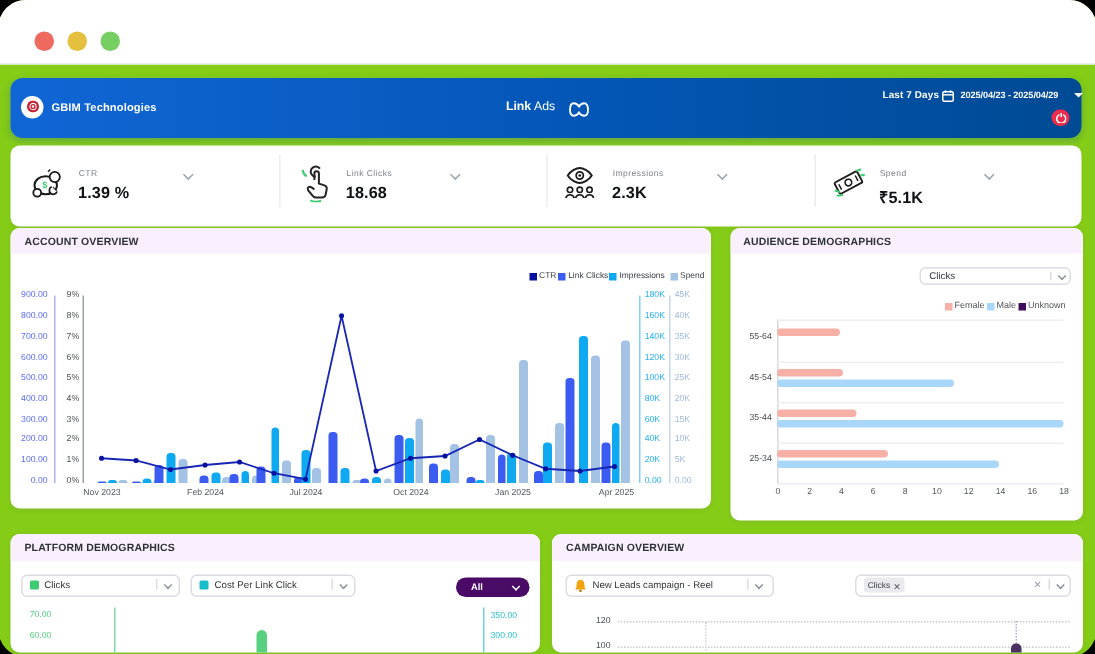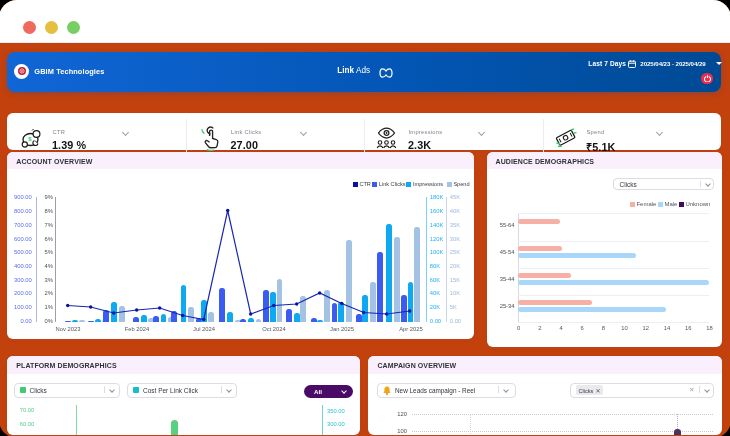--- a/index.html
+++ b/index.html
@@ -1,24 +1,24 @@
 <!DOCTYPE html>
 <html><head><meta charset="utf-8">
 <style>
 *{margin:0;padding:0;box-sizing:border-box;}
 html,body{width:730px;height:436px;background:#000;overflow:hidden;}
 body{font-family:"Liberation Sans",sans-serif;position:relative;}
 .abs{position:absolute;}
-#win{position:absolute;left:-1px;top:-0.5px;width:732px;height:438px;border-radius:18px;background:#c2410c;overflow:hidden;}
+#win{position:absolute;left:-1px;top:-0.5px;width:732px;height:438px;border-radius:18px;background:#84cc16;overflow:hidden;}
 #page{position:absolute;left:3px;top:5.5px;width:726px;height:433px;}
 #titlebar{position:absolute;left:0;top:0;width:732px;height:43.5px;background:#fff;border-bottom:1px solid #efecf1;}
 .dot{position:absolute;top:15.5px;width:13px;height:13px;border-radius:50%;}
 #hdr{position:absolute;left:5.3px;top:47px;width:714.2px;height:40px;border-radius:8px;box-shadow:0 2px 5px rgba(20,80,180,.28);background:linear-gradient(90deg,#1166d6 0%,#0356b5 55%,#004a94 100%);}
 .wht{color:#fff;}
-#kpi{position:absolute;left:5.3px;top:92px;width:714.2px;height:37px;border-radius:6px;background:#fff;box-shadow:0 1px 2px rgba(120,100,140,.08);margin-top:16px;}
+#kpi{position:absolute;left:5.3px;top:92px;width:714.2px;height:54px;border-radius:6px;background:#fff;box-shadow:0 1px 2px rgba(120,100,140,.08);}
 .kdiv{position:absolute;top:6px;height:35px;width:1px;background:#ececf2;}
 .klabel{position:absolute;font-size:5.7px;color:#7d838c;letter-spacing:.3px;font-weight:400;}
 .kval{position:absolute;font-size:10.8px;font-weight:700;color:#101316;letter-spacing:.1px;}
 .chev{position:absolute;width:5px;height:5px;border-right:1.2px solid #99a0a8;border-bottom:1.2px solid #99a0a8;transform:rotate(45deg);}
 .panel{position:absolute;background:#fff;border-radius:6px;box-shadow:0 1px 3px rgba(130,100,150,.13);overflow:hidden;}
 .phead{position:absolute;left:0;top:0;width:100%;height:17px;background:#faeffc;}
 .ptitle{position:absolute;left:9px;top:5.5px;font-size:7px;font-weight:700;color:#2e3237;letter-spacing:.1px;}
 .bar{position:absolute;border-radius:2.5px 2.5px 0 0;}
 .axlab{position:absolute;font-size:5.8px;letter-spacing:0;}
 .r{text-align:right;}
@@ -80,21 +80,21 @@
 <div class="klabel" style="left:45.2px;top:15.5px">CTR</div>
 <div class="kval" style="left:44.7px;top:25.5px">1.39 %</div>
 <div class="chev" style="left:115.7px;top:17px"></div>
 <svg class="abs" style="left:191.7px;top:13px" width="22" height="25" viewBox="0 0 22 25">
  <path d="M11.5 7.8 a3.4 3.4 0 1 1 2.8 -5.4" fill="none" stroke="#242424" stroke-width="1.35"></path>
  <path d="M2.8 3.2 a5.8 5.8 0 0 0 2.6 4.4" fill="none" stroke="#3ecb71" stroke-width="1.35"></path>
  <path d="M10.6 10 V5.6 a1.5 1.5 0 0 1 3 0 V12.4 l3.7 1.2 a2.2 2.2 0 0 1 1.5 2.4 l-0.65 3.6 a2.6 2.6 0 0 1 -2.6 2.1 h-3.7 a2.8 2.8 0 0 1 -2.2 -1 l-3.3 -4 a1.45 1.45 0 0 1 2.05 -1.95 l2.2 1.55" fill="none" stroke="#242424" stroke-width="1.35"></path>
  <path d="M7.8 23.6 q3.6 1.6 7.2 0.2" fill="none" stroke="#3ecb71" stroke-width="1.35"></path>
  </svg>
 <div class="klabel" style="left:223.7px;top:15.5px">Link Clicks</div>
-<div class="kval" style="left:223.2px;top:25.5px">27.00</div>
+<div class="kval" style="left:223.2px;top:25.5px">18.68</div>
 <div class="chev" style="left:294.2px;top:17px"></div>
 <svg class="abs" style="left:369.2px;top:14px" width="21" height="22" viewBox="0 0 21 22">
  <path d="M2.5 6 C4.5 2.6 8.5 1 10.5 1 C12.5 1 16.5 2.6 18.5 6 C16.5 9.4 12.5 11 10.5 11 C8.5 11 4.5 9.4 2.5 6 Z" transform="translate(0,0)" fill="none" stroke="#1b1b1b" stroke-width="1.25"></path>
  <circle cx="10.5" cy="6" r="2.4" fill="none" stroke="#1b1b1b" stroke-width="1.2"></circle>
  <circle cx="10.5" cy="6" r="0.9" fill="#1b1b1b"></circle>
  <circle cx="4" cy="15.5" r="1.8" fill="none" stroke="#1b1b1b" stroke-width="1.1"></circle>
  <circle cx="10.5" cy="15.5" r="1.8" fill="none" stroke="#1b1b1b" stroke-width="1.1"></circle>
  <circle cx="17" cy="15.5" r="1.8" fill="none" stroke="#1b1b1b" stroke-width="1.1"></circle>
  <path d="M1.2 21 a2.9 2.9 0 0 1 5.6 0 M7.7 21 a2.9 2.9 0 0 1 5.6 0 M14.2 21 a2.9 2.9 0 0 1 5.6 0" fill="none" stroke="#1b1b1b" stroke-width="1.1"></path>
  </svg>

